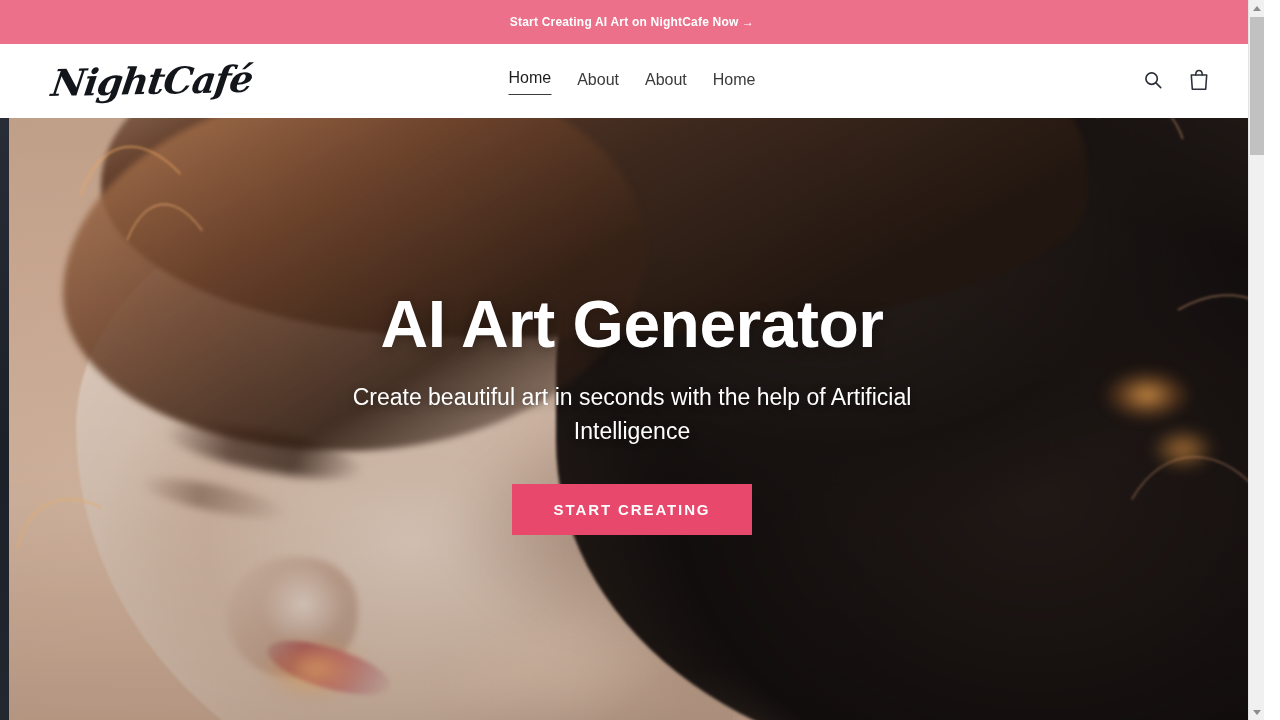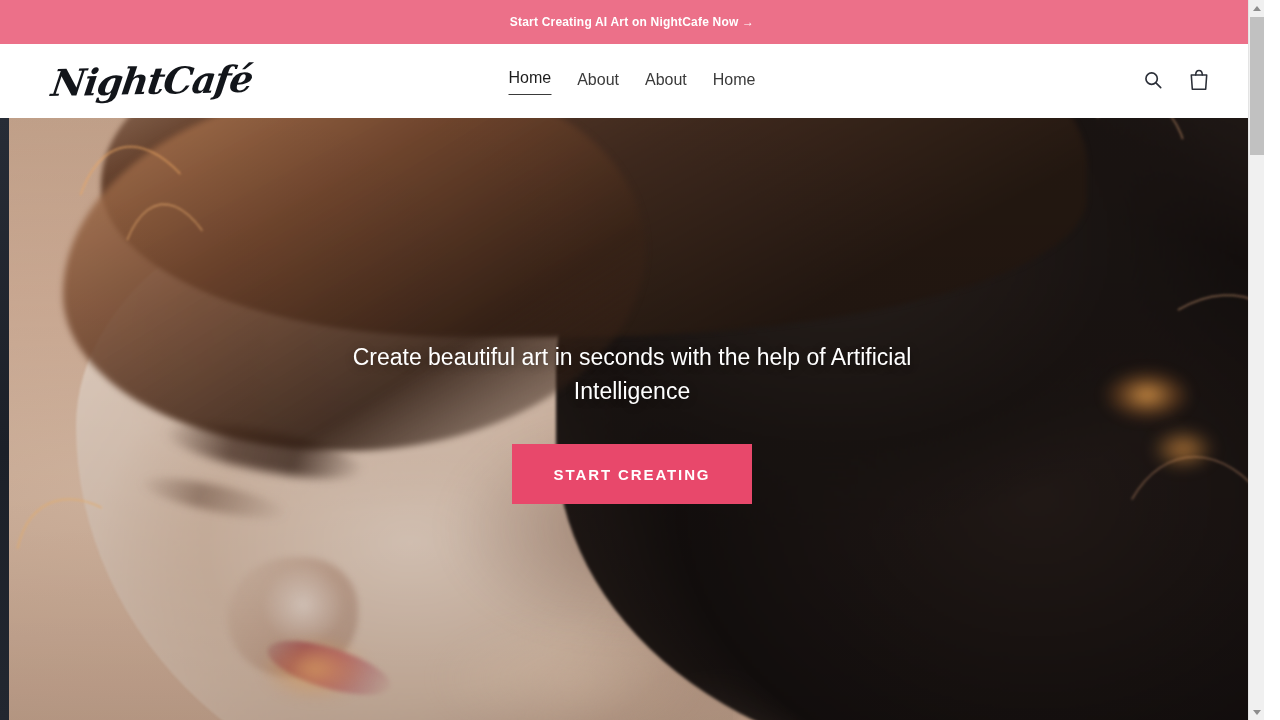--- a/index.html
+++ b/index.html
@@ -286,21 +286,21 @@
     font-weight:normal;
     line-height:1.48;
     max-width:620px;
     text-shadow:0 2px 10px rgba(0,0,0,0.33);
   }
   .hero-cta {
     margin-top:36px;
     display:inline-flex;
     align-items:center; justify-content:center;
     min-width:240px;
-    height:60px;
+    height:51px;
     padding:0 30px;
     background:#e8486b;
     color:#ffffff;
     font-size:15px;
     font-weight:bold;
     letter-spacing:1.9px;
     text-transform:uppercase;
     border:none;
     cursor:pointer;
     font-family:"Liberation Sans", sans-serif;
@@ -404,20 +404,21 @@
       <div class="glow-a"></div>
       <div class="glow-b"></div>
       <div class="glow-c"></div>
 
       <div class="hero-scrim"></div>
       <div class="edge-left"></div>
       <div class="edge-right"></div>
     </div>
 
     <div class="hero-content">
+      <h1 class="hero-title">AI Art Generator</h1>
       <p class="hero-subtitle">Create beautiful art in seconds with the help of Artificial Intelligence</p>
       <button class="hero-cta">Start Creating</button>
     </div>
   </section>
 
   <div class="scrollbar">
     <div class="sb-arrow up">
         <i></i>
       </div>
     <div class="sb-thumb"></div>

